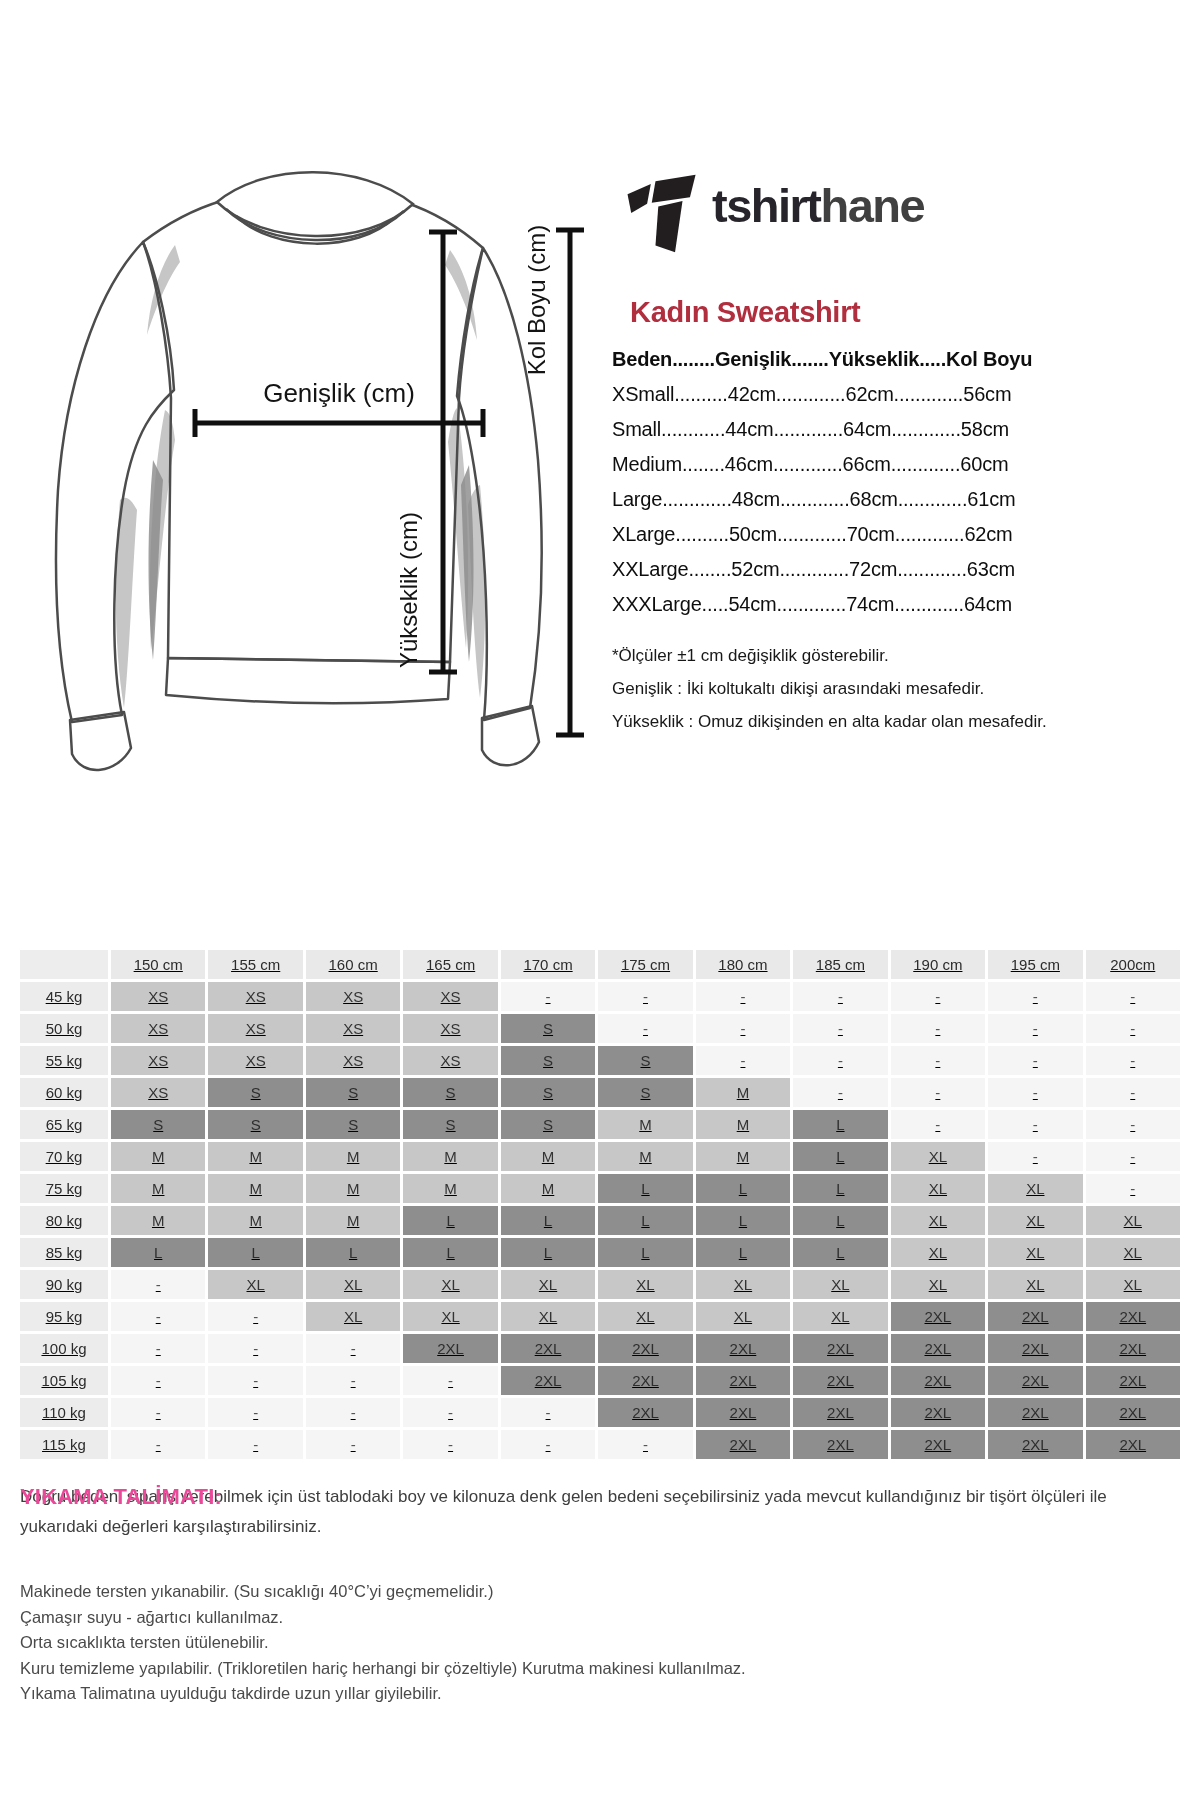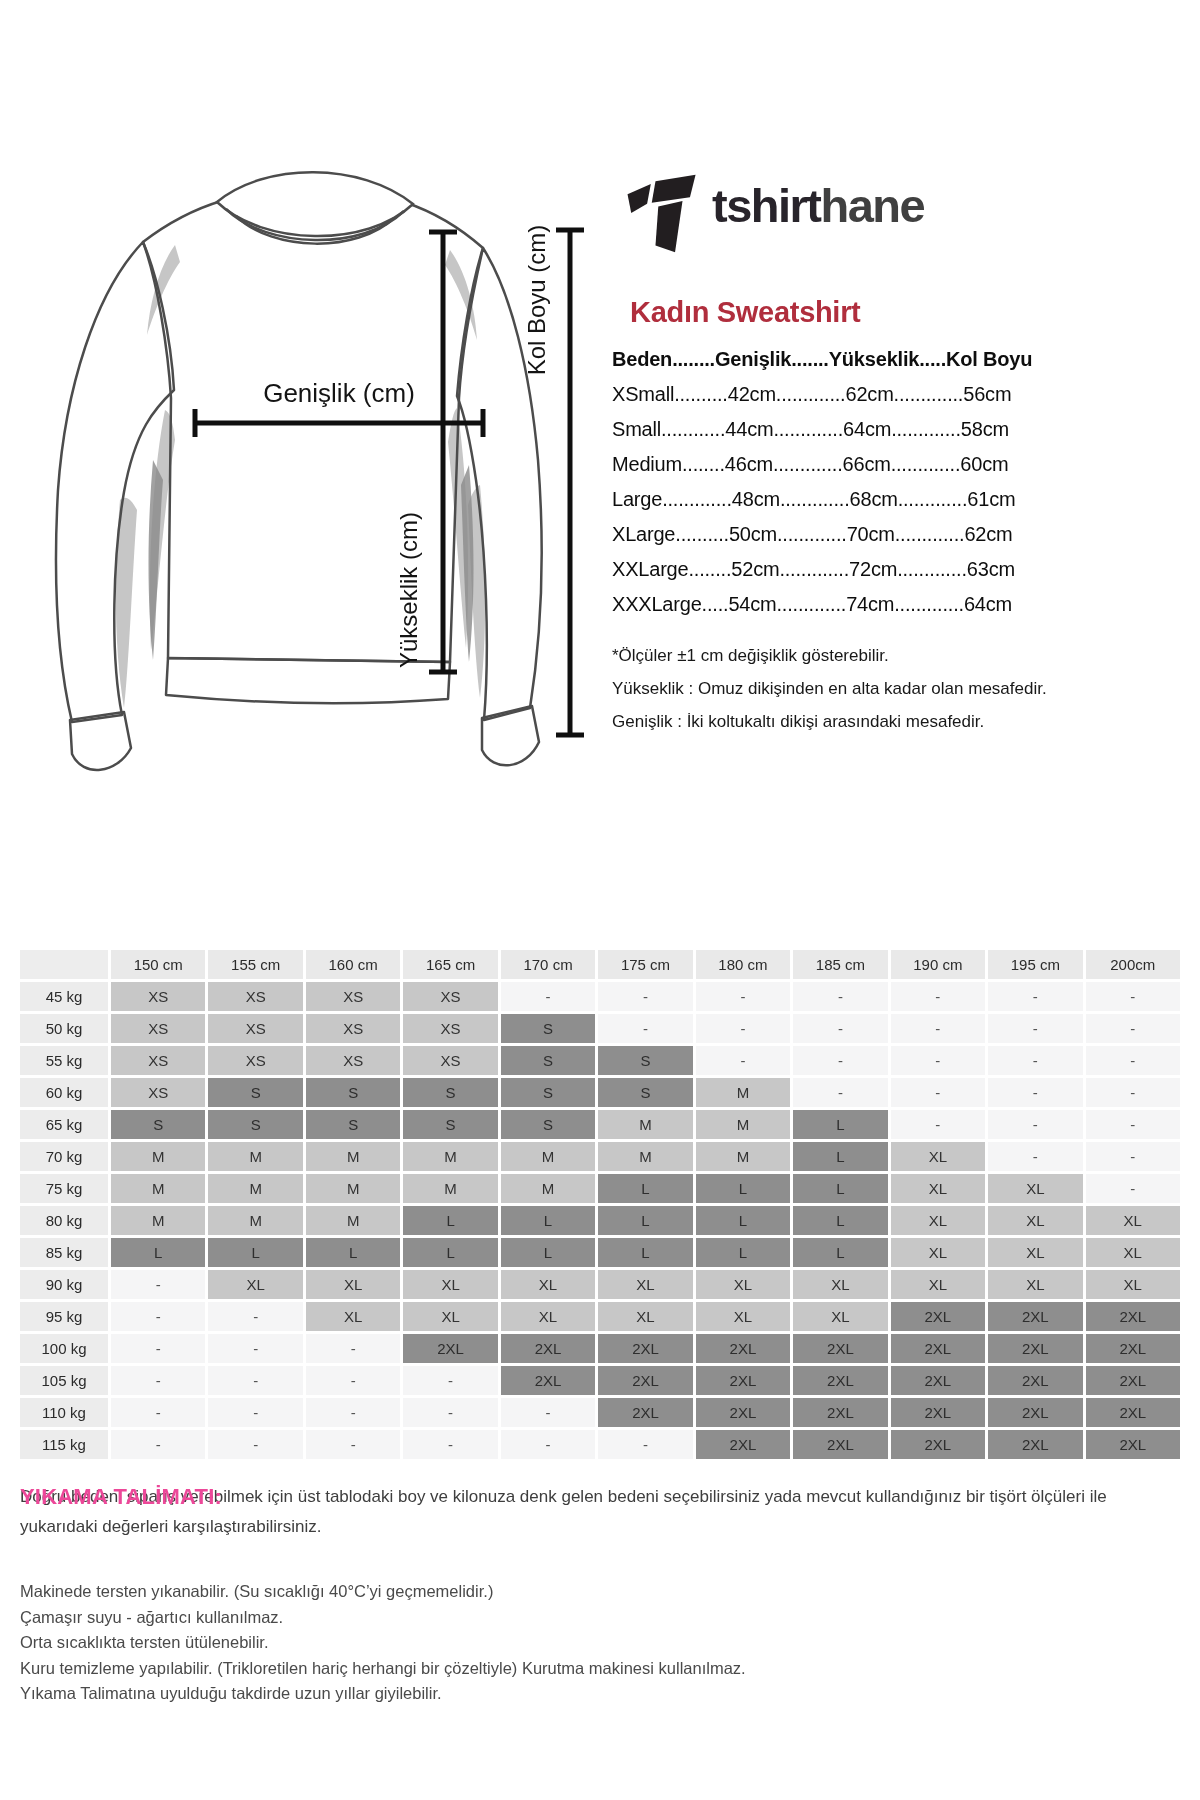--- a/index.html
+++ b/index.html
@@ -22,21 +22,21 @@
   .size-table { position:absolute; left:612px; top:342px; width:410px; color:#0e0e0e; }
   .st-row { height:35px; line-height:35px; font-size:20px; white-space:nowrap; letter-spacing:-0.2px; }
   .st-header { font-weight:700; }
   .st-dots { color:#0e0e0e; }
 
   
   .notes { position:absolute; left:612px; top:646px; font-size:17px; color:#181818; }
   .note-line { margin-bottom:13px; white-space:nowrap; }
 
   
-  .matrix { position:absolute; left:20px; top:950px; width:1160px; display:grid; grid-template-columns:88px repeat(11, 1fr); gap:3px; background:#ffffff; }
+  .matrix { position:absolute; left:20px; top:950px; width:1160px; display:grid; grid-template-columns:88px repeat(11, 1fr); gap:3px; background:#ffffff;text-decoration:underline; }
   .mx-cell { height:29px; line-height:29px; text-align:center; font-size:15px; color:#333333; overflow:hidden; }
   .mx-head { background:#e9e9e9; color:#2b2b2b; }
   .mx-corner { background:#ededed; }
   .mx-label { background:#ececec; color:#2b2b2b;text-align:center; }
   .mx-l { background:#c7c7c7; }
   .mx-d { background:#8e8e8e; color:#2e2e2e; }
   .mx-e { background:#f5f5f6; color:#555555; }
 
   
   .sizing-note { position:absolute; left:20px; top:1482px; width:1158px; font-size:17px; line-height:1.75; color:#3e3e3e; }
@@ -118,22 +118,22 @@
         <div class="st-row"><span class="st-val">Medium</span><span class="st-dots">........</span><span class="st-val">46cm</span><span class="st-dots">.............</span><span class="st-val">66cm</span><span class="st-dots">.............</span><span class="st-val">60cm</span></div>
         <div class="st-row"><span class="st-val">Large</span><span class="st-dots">.............</span><span class="st-val">48cm</span><span class="st-dots">.............</span><span class="st-val">68cm</span><span class="st-dots">.............</span><span class="st-val">61cm</span></div>
         <div class="st-row"><span class="st-val">XLarge</span><span class="st-dots">..........</span><span class="st-val">50cm</span><span class="st-dots">.............</span><span class="st-val">70cm</span><span class="st-dots">.............</span><span class="st-val">62cm</span></div>
         <div class="st-row"><span class="st-val">XXLarge</span><span class="st-dots">........</span><span class="st-val">52cm</span><span class="st-dots">.............</span><span class="st-val">72cm</span><span class="st-dots">.............</span><span class="st-val">63cm</span></div>
         <div class="st-row"><span class="st-val">XXXLarge</span><span class="st-dots">.....</span><span class="st-val">54cm</span><span class="st-dots">.............</span><span class="st-val">74cm</span><span class="st-dots">.............</span><span class="st-val">64cm</span></div>
       </div>
   </div>
 
   <div class="notes">
       <div class="note-line">*Ölçüler ±1 cm değişiklik gösterebilir.</div>
+      <div class="note-line">Genişlik : İki koltukaltı dikişi arasındaki mesafedir.</div>
       <div class="note-line">Yükseklik : Omuz dikişinden en alta kadar olan mesafedir.</div>
-      <div class="note-line">Genişlik : İki koltukaltı dikişi arasındaki mesafedir.</div>
     </div>
 
   <div class="matrix">
       <div class="mx-cell mx-head mx-corner"></div>
       <div class="mx-cell mx-head">150 cm</div>
       <div class="mx-cell mx-head">155 cm</div>
       <div class="mx-cell mx-head">160 cm</div>
       <div class="mx-cell mx-head">165 cm</div>
       <div class="mx-cell mx-head">170 cm</div>
       <div class="mx-cell mx-head">175 cm</div>

